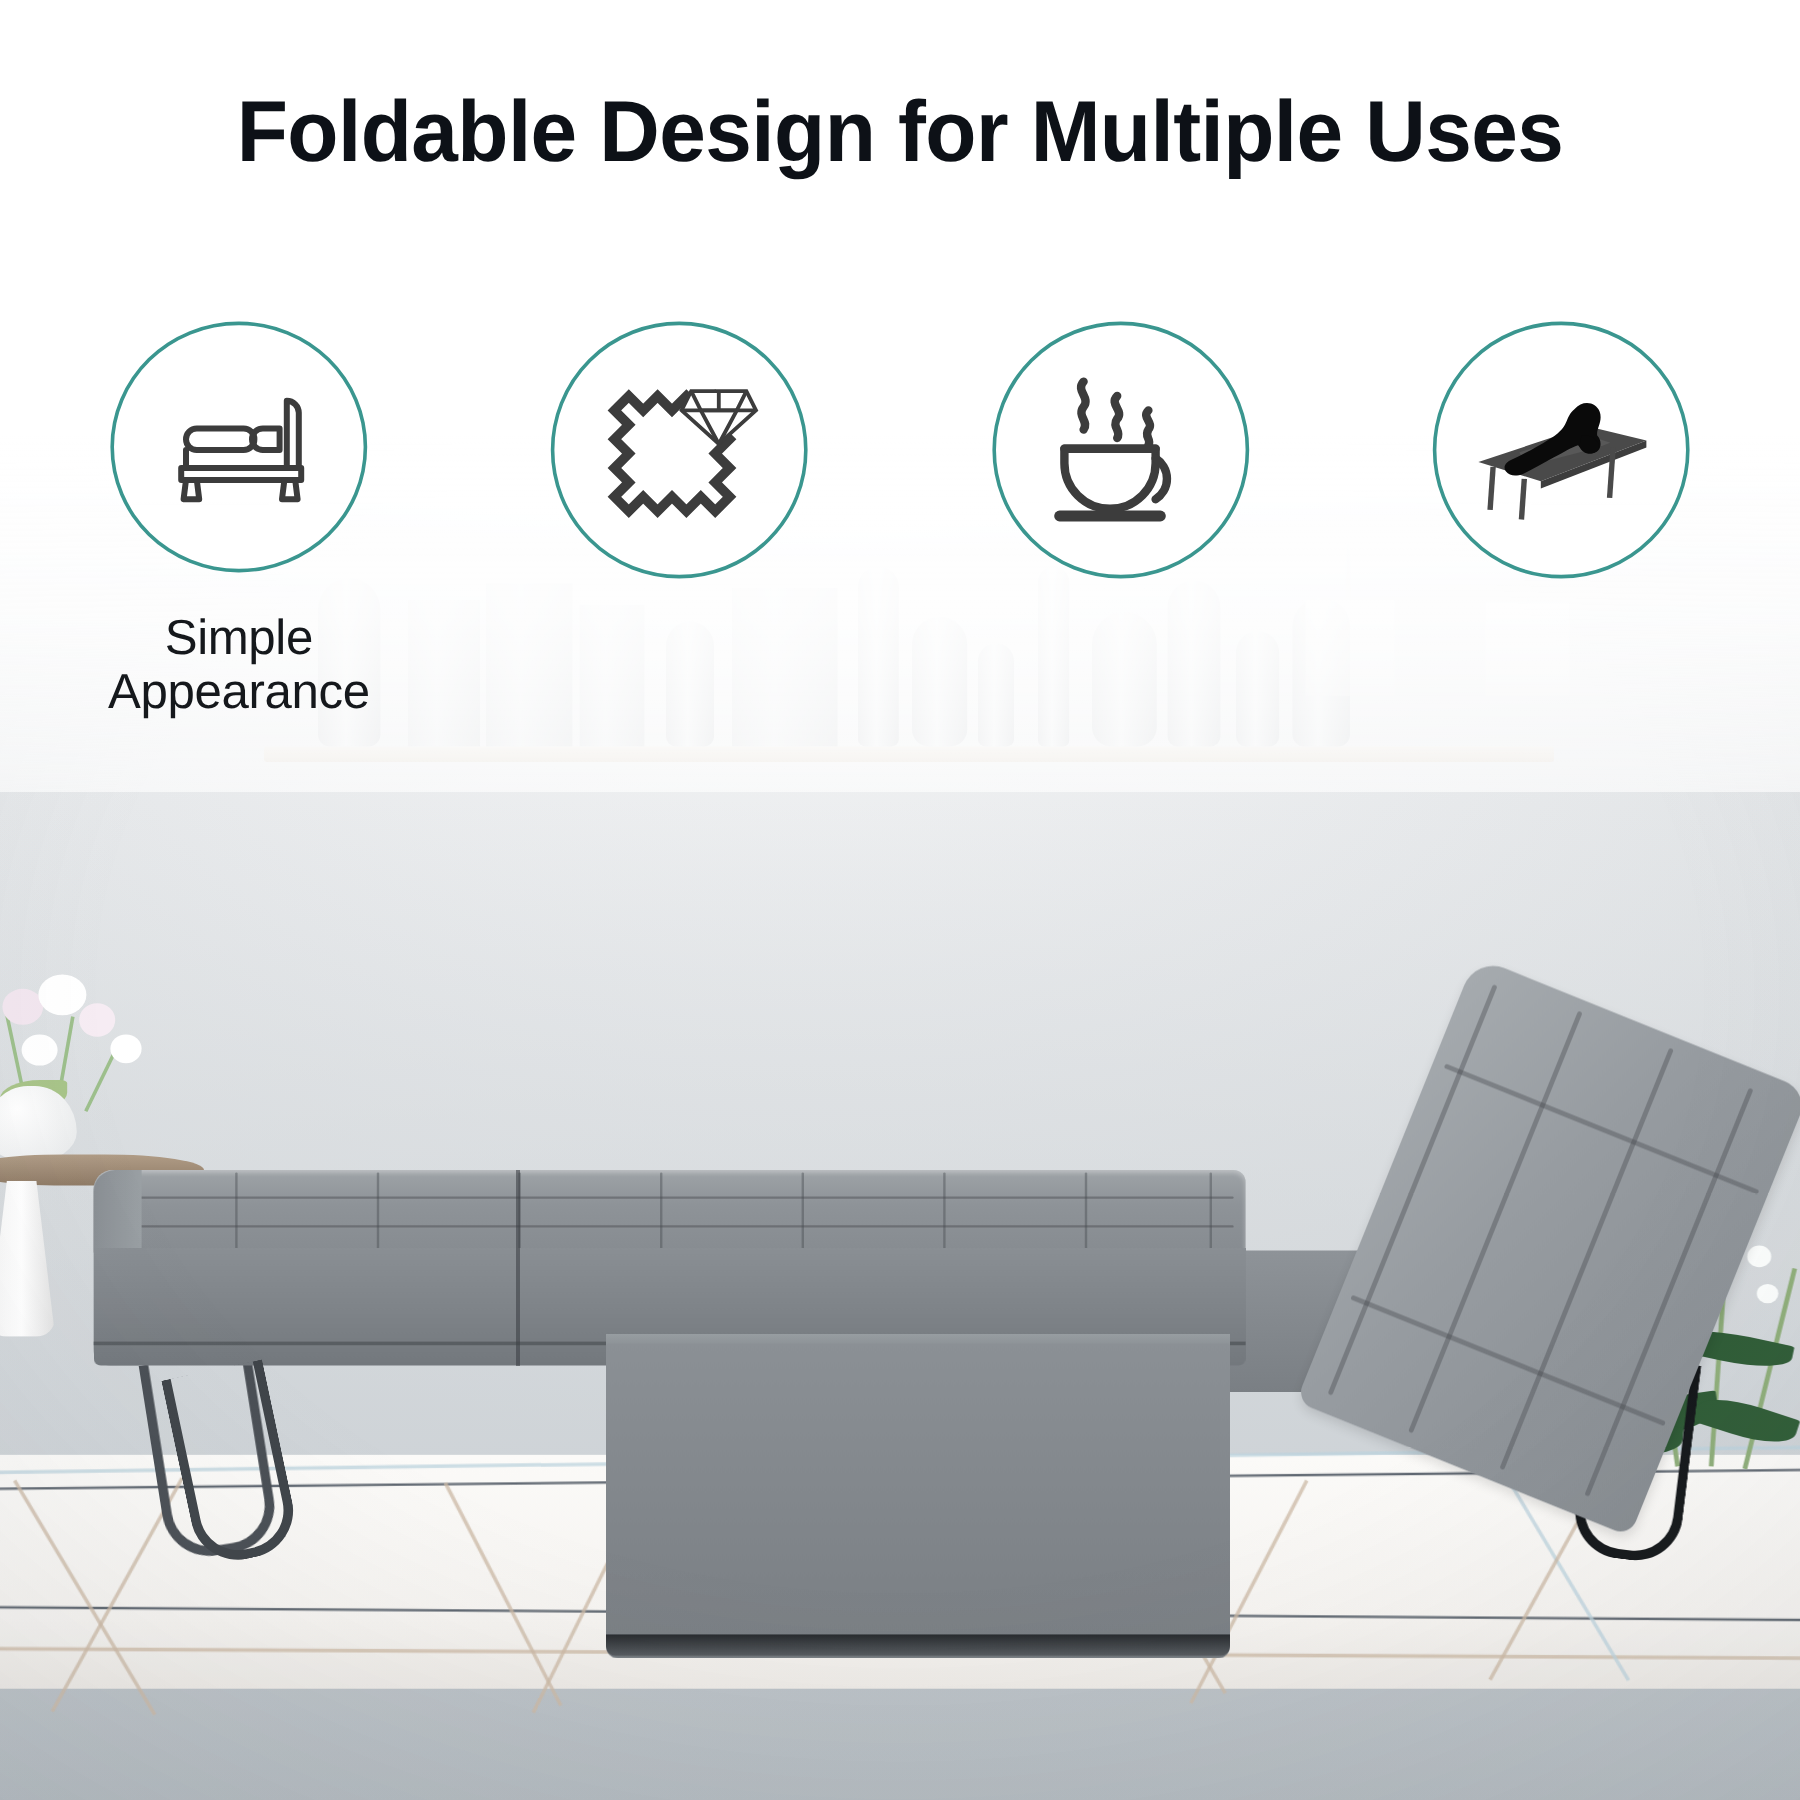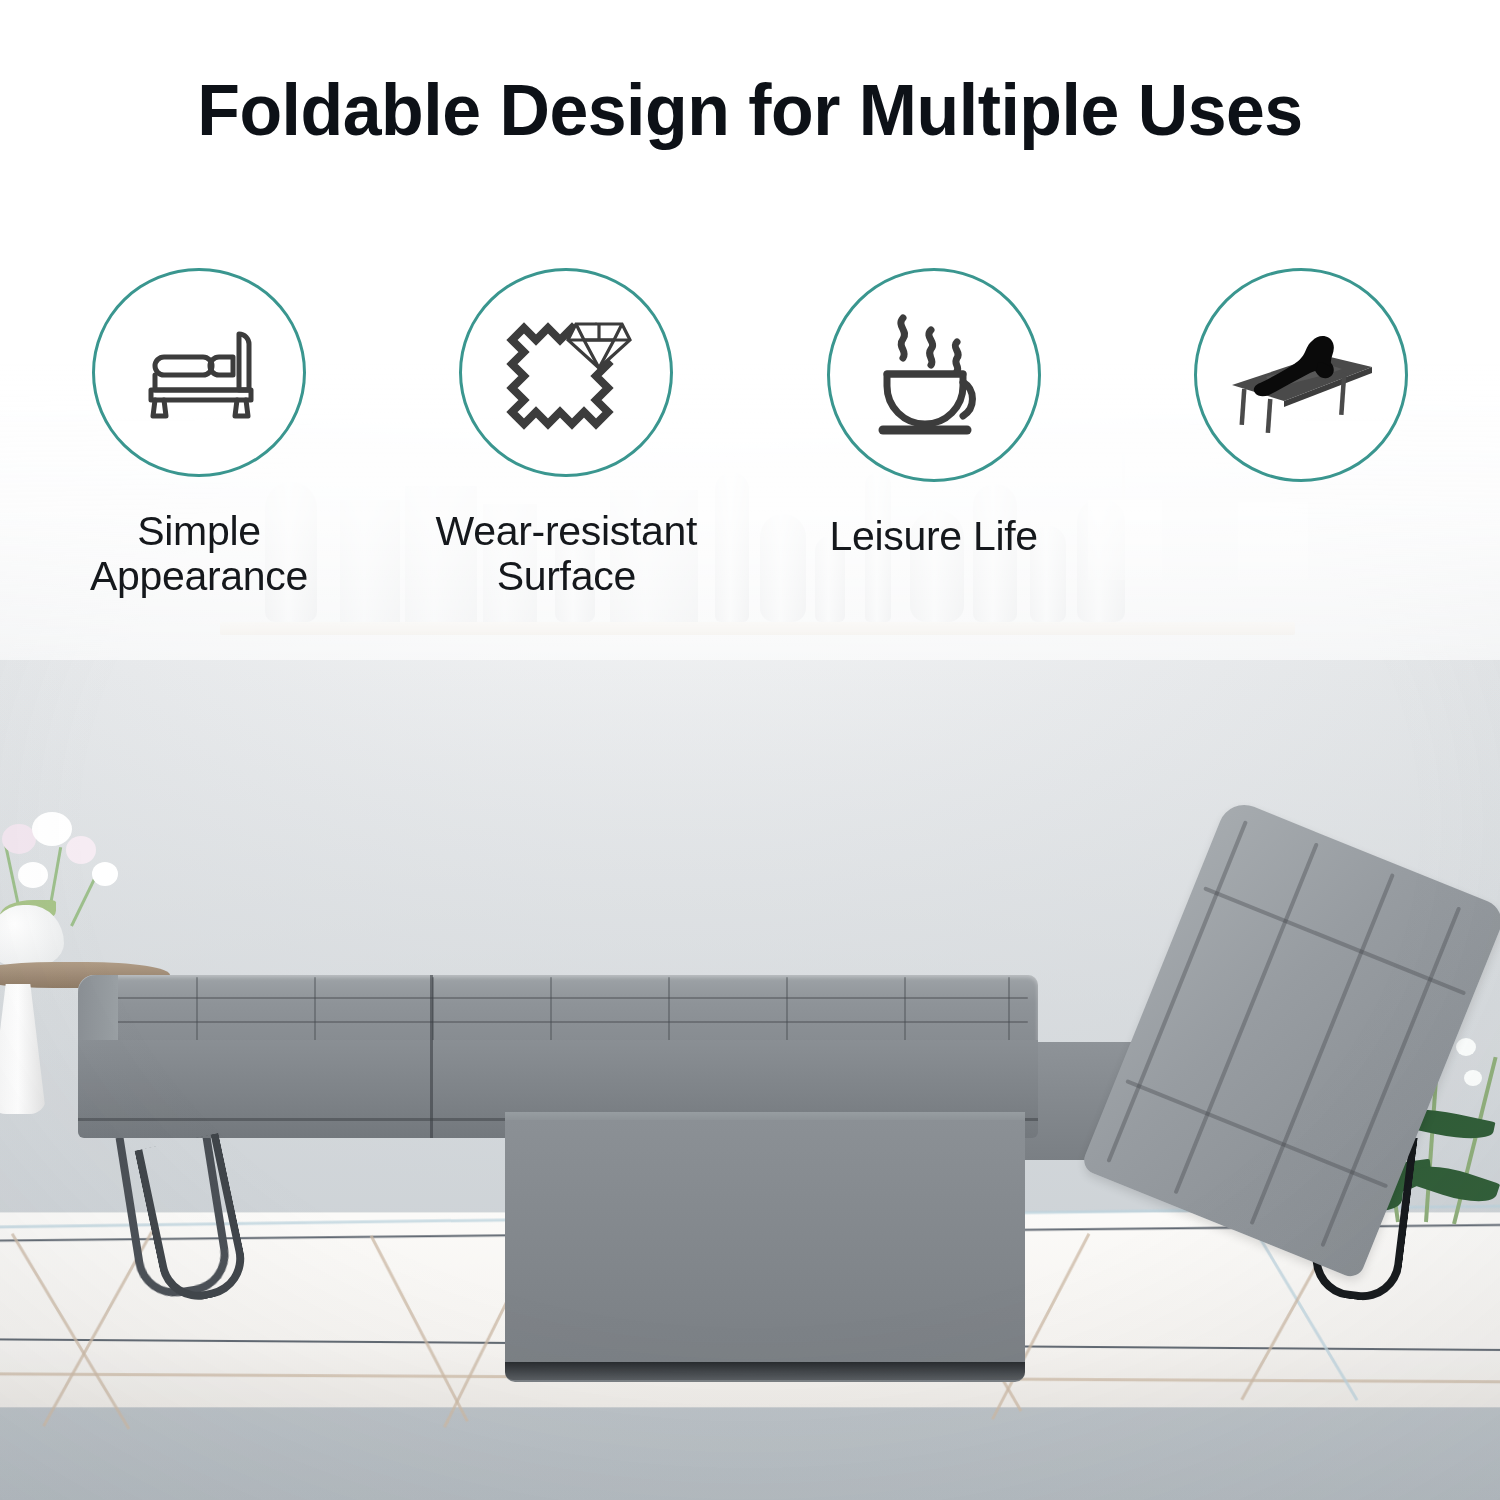--- a/index.html
+++ b/index.html
@@ -465,43 +465,40 @@
               <path d="M78 14 H124 L132 30 L101 58 L70 30 Z"></path>
               <path d="M70 30 H132"></path>
               <path d="M78 14 L86 30 L101 58"></path>
               <path d="M124 14 L116 30 L101 58"></path>
               <path d="M86 30 H116"></path>
               <path d="M101 14 V30"></path>
             </g>
           </svg>
         </span>
       </div>
-      <div class="f-label">Wear-resistant
-Surface</div>
     </div>
 
     <div class="feature">
       <div class="circle">
         <span>
           <svg width="130" height="134" viewBox="0 0 130 134" fill="none" stroke="#3c3c3c" stroke-width="7" stroke-linecap="round" stroke-linejoin="round">
 
             <path d="M34 10 c-7 8 6 13 0 21 c-6 8 5 12 0 19"></path>
             <path d="M62 22 c-7 7 6 12 0 19 c-5 7 4 10 0 16"></path>
             <path d="M88 34 c-6 6 5 10 0 16 c-4 6 3 8 0 13"></path>
 
             <path d="M18 66 h76 v12 a38 38 0 0 1 -76 0 Z"></path>
             <path d="M18 66 h76"></path>
 
             <path d="M94 74 a20 20 0 0 1 0 34"></path>
 
             <path d="M14 122 h84" stroke-width="9"></path>
           </svg>
         </span>
       </div>
-      <div class="f-label">Leisure Life</div>
     </div>
 
     <div class="feature">
       <div class="circle">
         <span>
           <svg width="150" height="120" viewBox="0 0 150 120" fill="none">
 
             <path d="M6 70 L96 40 L146 52 L58 86 Z" fill="#4a4a4a"></path>
             <path d="M58 86 L58 92 L146 58 L146 52 Z" fill="#3d3d3d"></path>
 

